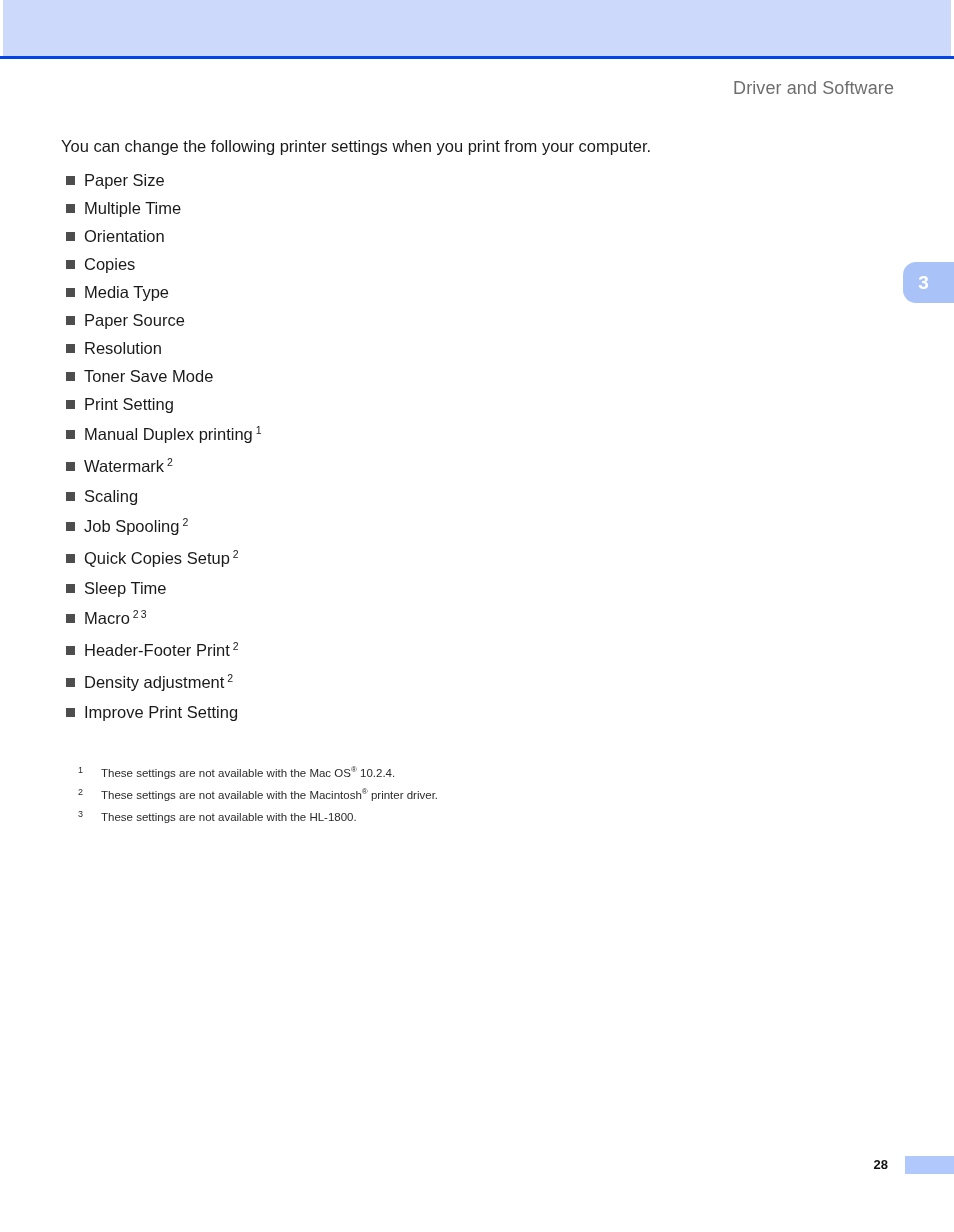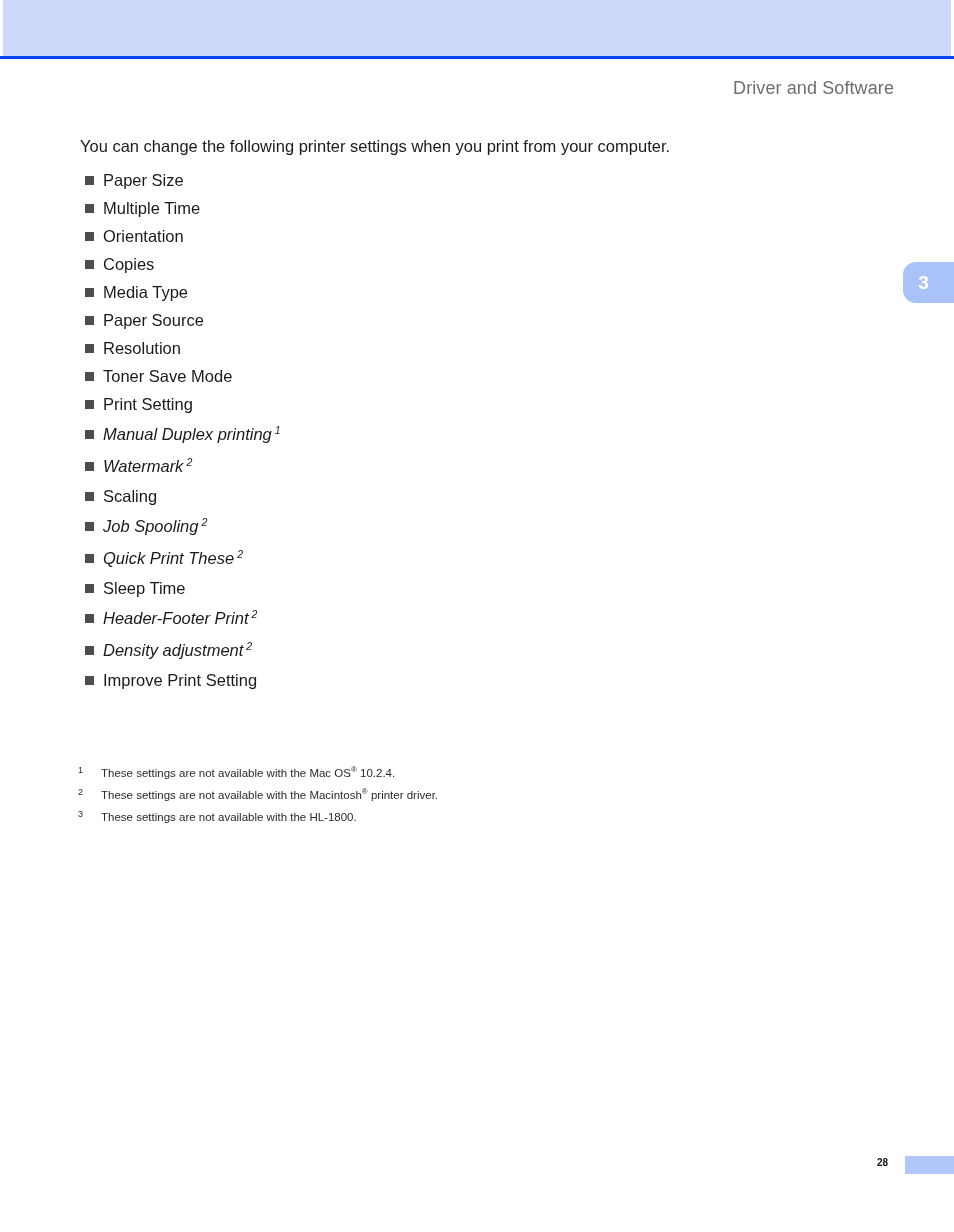--- a/index.html
+++ b/index.html
@@ -60,21 +60,21 @@
     color: #ffffff;
     font-size: 19px;
     font-weight: bold;
     line-height: 1;
     padding-right: 10px;
   }
 
   
   #content {
     position: absolute;
-    left: 80px;
+    left: 61px;
     top: 134px;
     width: 800px;
   }
   #intro-paragraph {
     font-size: 16.5px;
     line-height: 24px;
     color: #1a1a1a;
     margin: 0 0 8px 0;
   }
 
@@ -86,21 +86,20 @@
   #settings-list li {
     position: relative;
     padding-left: 23px;
     font-size: 16.5px;
     line-height: 28px;
     color: #1a1a1a;
     white-space: nowrap;
   }
   #settings-list li.tall {
     line-height: 32px;
-    font-style: italic;
   }
   #settings-list li .bullet-square {
     position: absolute;
     left: 5px;
     top: 50%;
     margin-top: -4px;
     width: 9px;
     height: 9px;
     background: #4d4d4d;
   }
@@ -141,21 +140,21 @@
     font-size: 8px;
     vertical-align: super;
     line-height: 0;
   }
 
   
   #page-number {
     position: absolute;
     right: 66px;
     top: 1157px;
-    font-size: 10px;
+    font-size: 13px;
     font-weight: bold;
     color: #111111;
   }
   #footer-bar {
     position: absolute;
     left: 905px;
     top: 1156px;
     width: 49px;
     height: 18px;
     background: #b0c8fb;
@@ -181,22 +180,23 @@
       <li><span class="bullet-square"></span><span>Copies</span></li>
       <li><span class="bullet-square"></span><span>Media Type</span></li>
       <li><span class="bullet-square"></span><span>Paper Source</span></li>
       <li><span class="bullet-square"></span><span>Resolution</span></li>
       <li><span class="bullet-square"></span><span>Toner Save Mode</span></li>
       <li><span class="bullet-square"></span><span>Print Setting</span></li>
       <li class="tall"><span class="bullet-square"></span><span>Manual Duplex printing</span><sup>1</sup></li>
       <li class="tall"><span class="bullet-square"></span><span>Watermark</span><sup>2</sup></li>
       <li><span class="bullet-square"></span><span>Scaling</span></li>
       <li class="tall"><span class="bullet-square"></span><span>Job Spooling</span><sup>2</sup></li>
-      <li class="tall"><span class="bullet-square"></span><span>Quick Print These</span><sup>2</sup></li>
+      <li class="tall"><span class="bullet-square"></span><span>Quick Copies Setup</span><sup>2</sup></li>
       <li><span class="bullet-square"></span><span>Sleep Time</span></li>
+      <li class="tall"><span class="bullet-square"></span><span>Macro</span><sup>2</sup><sup class="second">3</sup></li>
       <li class="tall"><span class="bullet-square"></span><span>Header-Footer Print</span><sup>2</sup></li>
       <li class="tall"><span class="bullet-square"></span><span>Density adjustment</span><sup>2</sup></li>
       <li><span class="bullet-square"></span><span>Improve Print Setting</span></li>
     </ul>
 </div>
 
 <div id="footnotes">
     <div class="footnote"><span class="fn-marker">1</span><span>These settings are not available with the Mac OS</span><sup class="reg">®</sup><span> 10.2.4.</span></div>
     <div class="footnote"><span class="fn-marker">2</span><span>These settings are not available with the Macintosh</span><sup class="reg">®</sup><span> printer driver.</span></div>
     <div class="footnote"><span class="fn-marker">3</span><span>These settings are not available with the HL-1800.</span></div>

